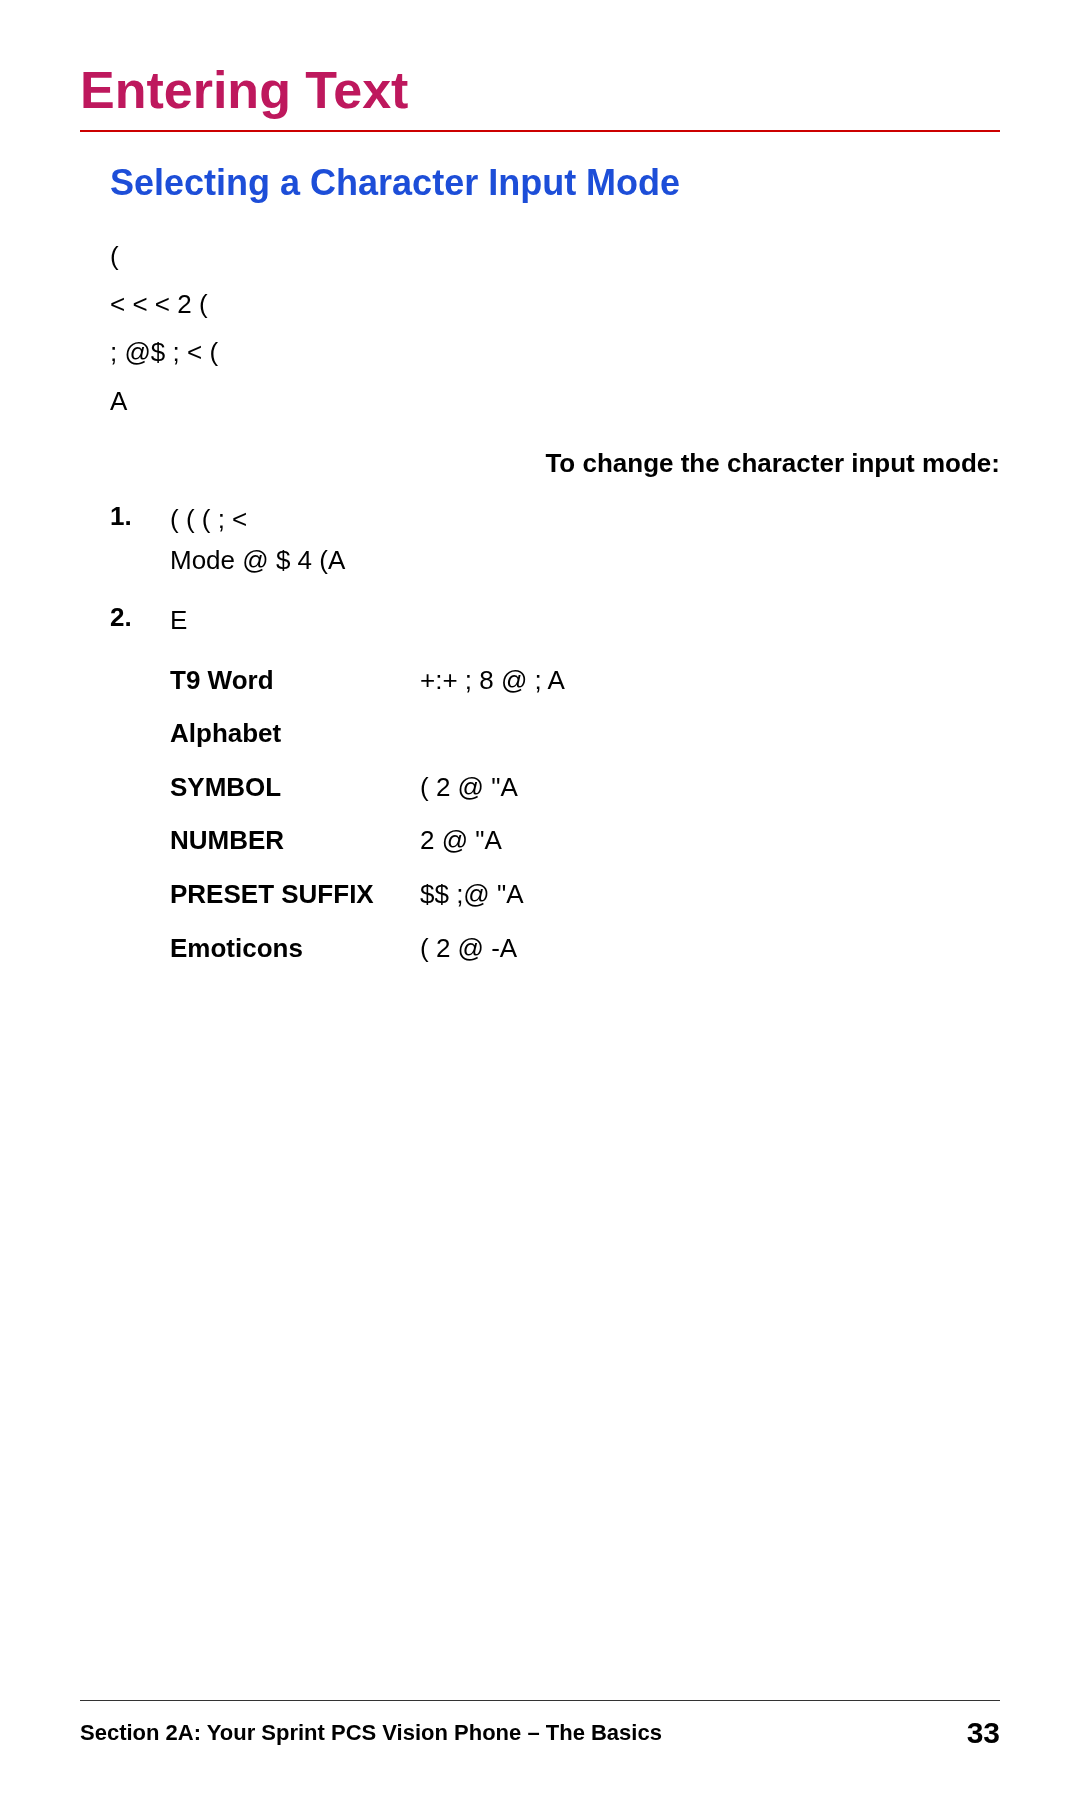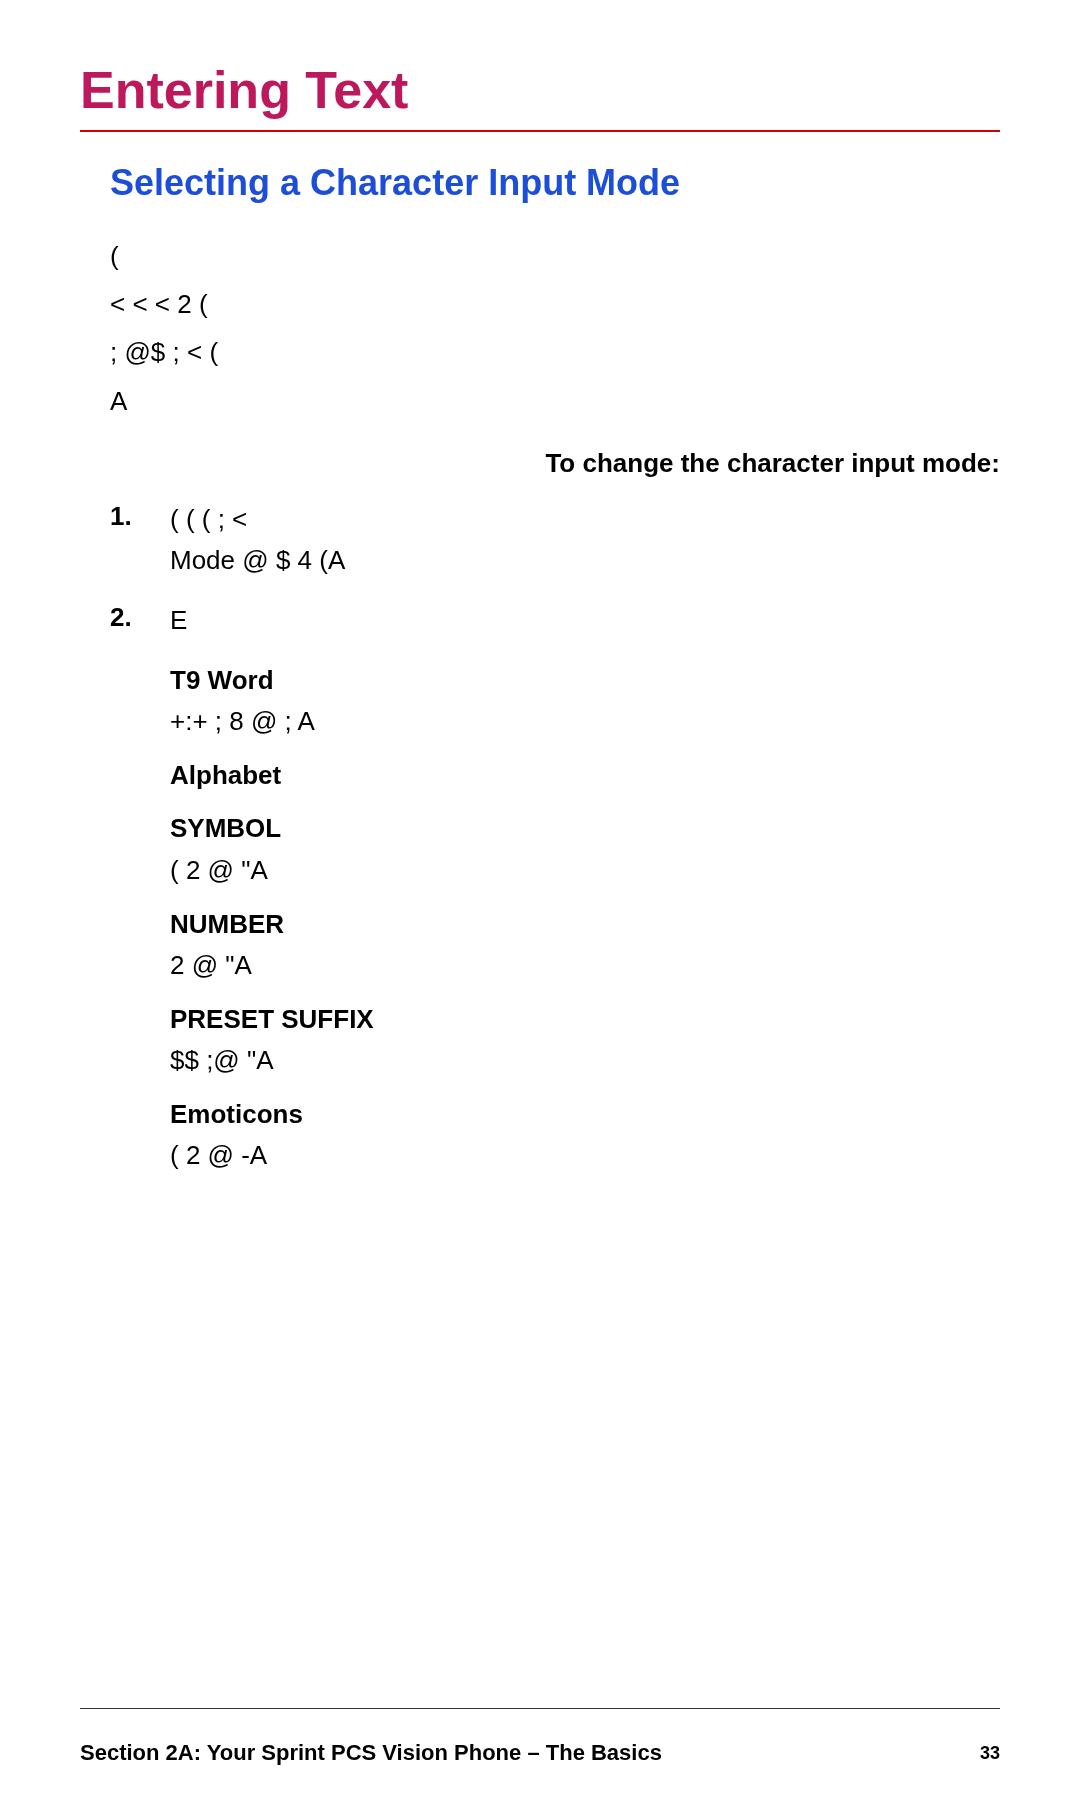--- a/index.html
+++ b/index.html
@@ -96,21 +96,20 @@
       margin-top: 10px;
       margin-bottom: 10px;
     }
 
     .mode-row {
       display: flex;
       margin-bottom: 12px;
       font-size: 26px;
       line-height: 1.6;
       align-items: flex-start;
-      flex-direction: column;
     }
 
     .mode-name {
       font-weight: bold;
       min-width: 250px;
       display: inline-block;
     }
 
     .mode-desc {
       flex: 1;
@@ -120,37 +119,37 @@
     .mode-desc-multi {
       flex: 1;
     }
 
     .mode-desc-multi .line2 {
       display: block;
     }
 
     .footer {
       position: absolute;
-      bottom: 34px;
+      bottom: 50px;
       left: 80px;
       right: 80px;
       display: flex;
       justify-content: space-between;
       align-items: center;
       border-top: 1px solid #333;
-      padding-top: 31px;
+      padding-top: 15px;
     }
 
     .footer-left {
       font-size: 22px;
       font-weight: bold;
     }
 
     .footer-right {
-      font-size: 18px;
+      font-size: 30px;
       font-weight: bold;
     }
   </style>
 </head>
 <body>
 
 <div class="page-container">
 
   <h1 class="page-title">Entering Text</h1>
 

